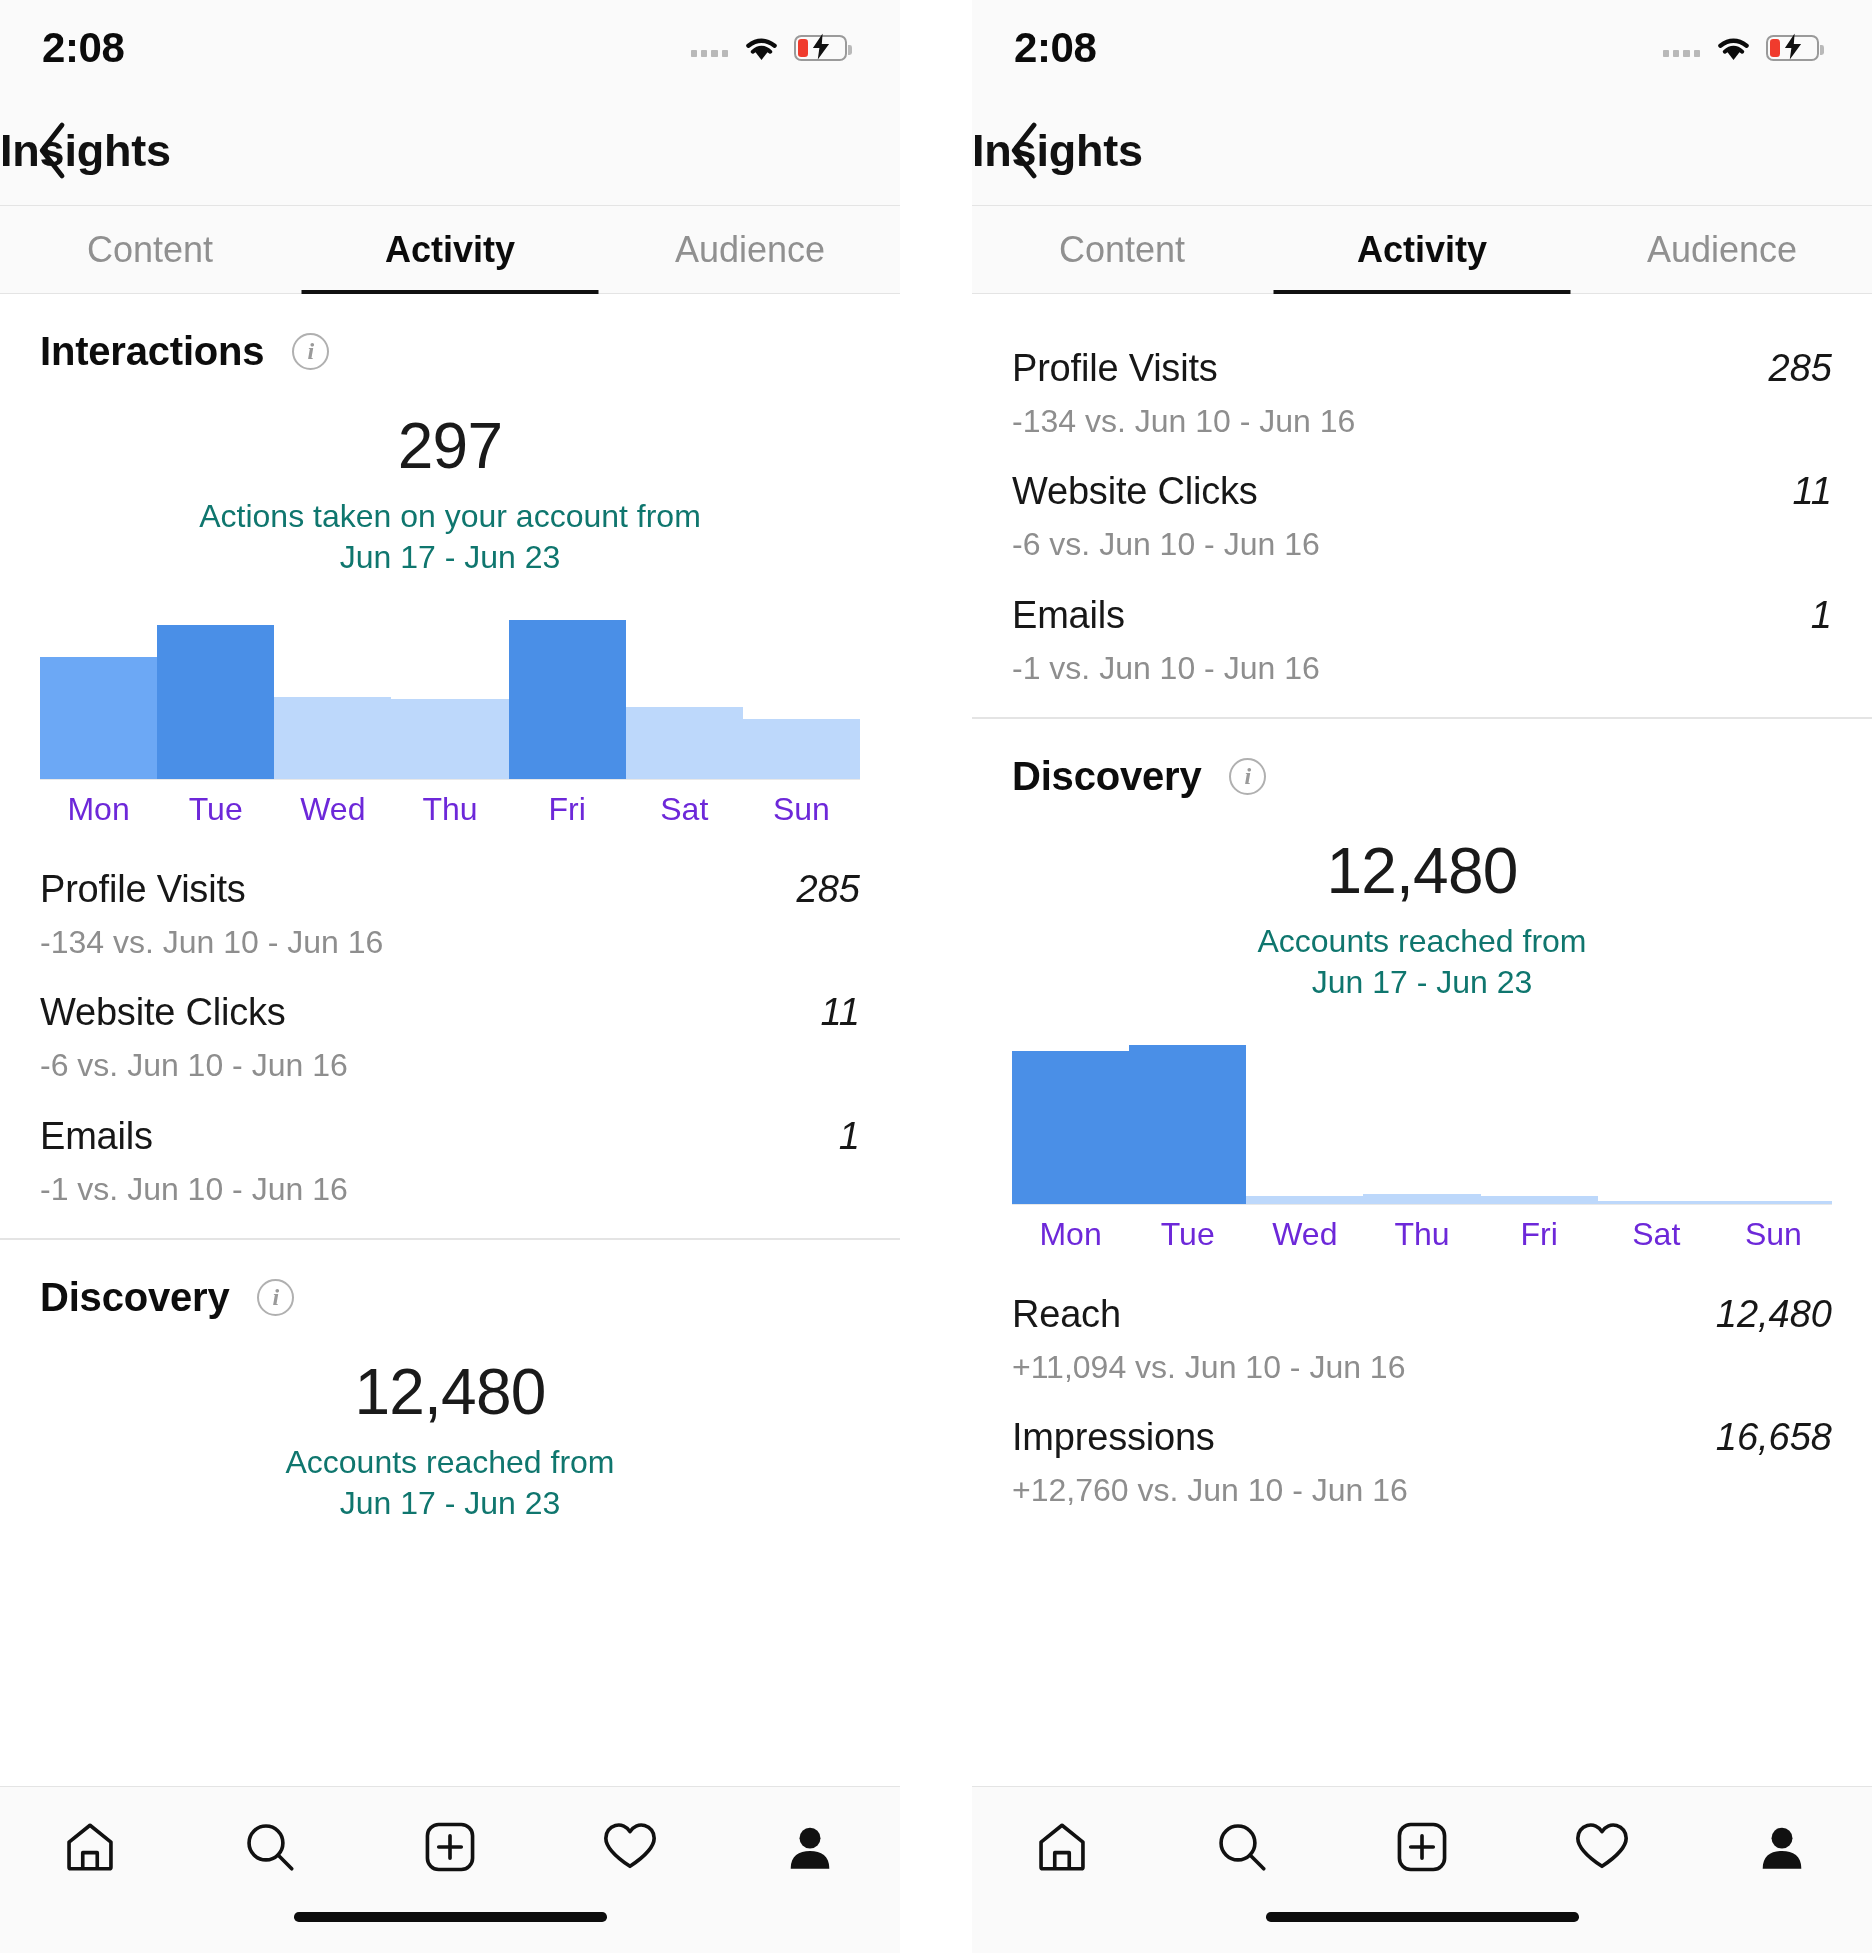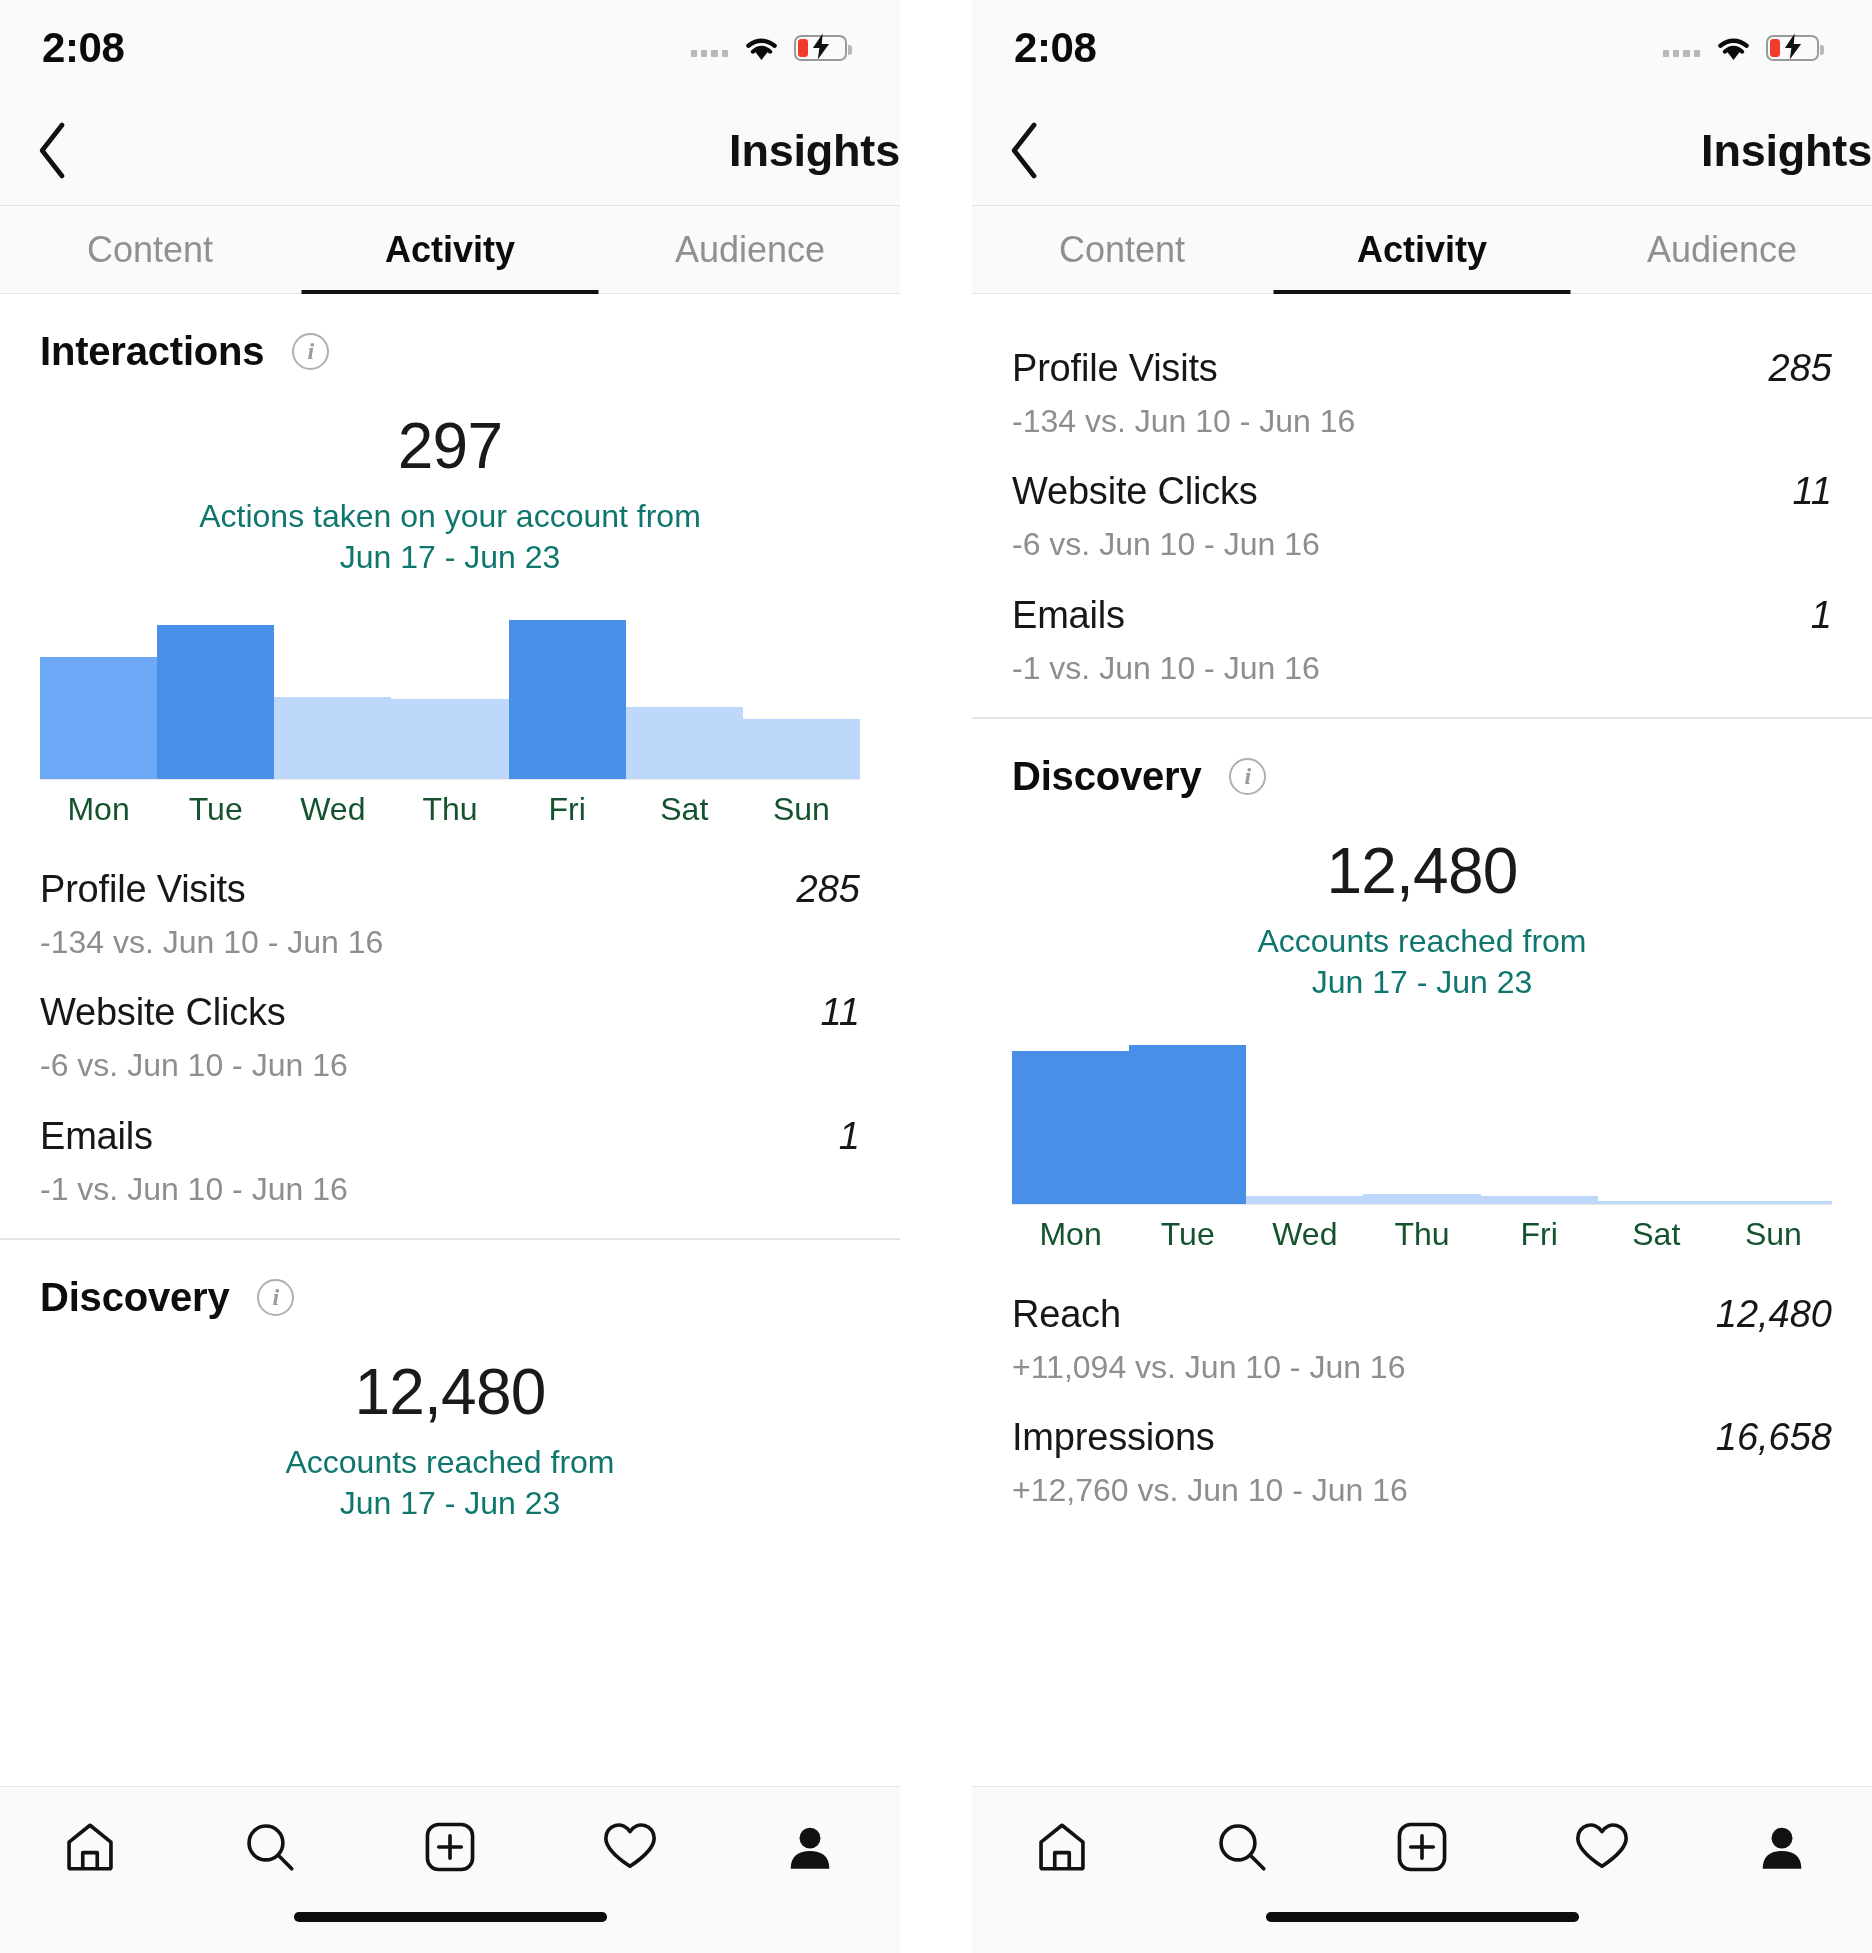--- a/index.html
+++ b/index.html
@@ -59,21 +59,21 @@
     display: flex; align-items: center;
     position: relative;
     border-bottom: 1.6px solid #e4e4e4;
   }
   .back-btn {
     width: 96px; height: 110px; display: flex;
     align-items: center; justify-content: center;
     padding-left: 9.6px;
   }
   .nav-title {
-    position: absolute; left: 0; right: 0; text-align: right;
+    position: absolute; left: 0; right: 0; text-align: left;
     font-size: 45px; font-weight: 600; color: #111; letter-spacing: -0.2px;
   }
 
   
   .tabs {
     height: 88px; flex: 0 0 88px;
     background: #fafafa;
     display: flex; align-items: stretch;
     border-bottom: 1.6px solid #e4e4e4;
   }
@@ -118,21 +118,21 @@
     margin: 42px 40px 0 40px;
     display: flex; align-items: flex-end; height: 160px;
     border-bottom: 1.6px solid #e8e8e8;
   }
   .chart .col { flex: 1; display: flex; align-items: flex-end; justify-content: center; height: 100%; }
   .chart .bar { width: 100%; }
   .xlabels {
     display: flex; margin: 0 40px; padding-top: 11.2px;
   }
   .xlabels span {
-    flex: 1; text-align: center; font-size: 32px; color: #14532d;
+    flex: 1; text-align: center; font-size: 32px; color: #6d28d9;
   }
 
   
   .metrics { padding: 16px 40px 0 40px; }
   .metric { padding: 24px 0 6.4px 0; }
   .metric-top { display: flex; align-items: baseline; }
   .metric-name { font-size: 38px; color: #171717; letter-spacing: -0.2px; }
   .metric-val { margin-left: auto; font-size: 38px; color: #171717; font-style: italic; }
   .metric-sub { font-size: 32px; color: #8e8e8e; margin-top: 13px; }
   .divider-full { height: 1.6px; background: #e4e4e4; margin-top: 24px; }

